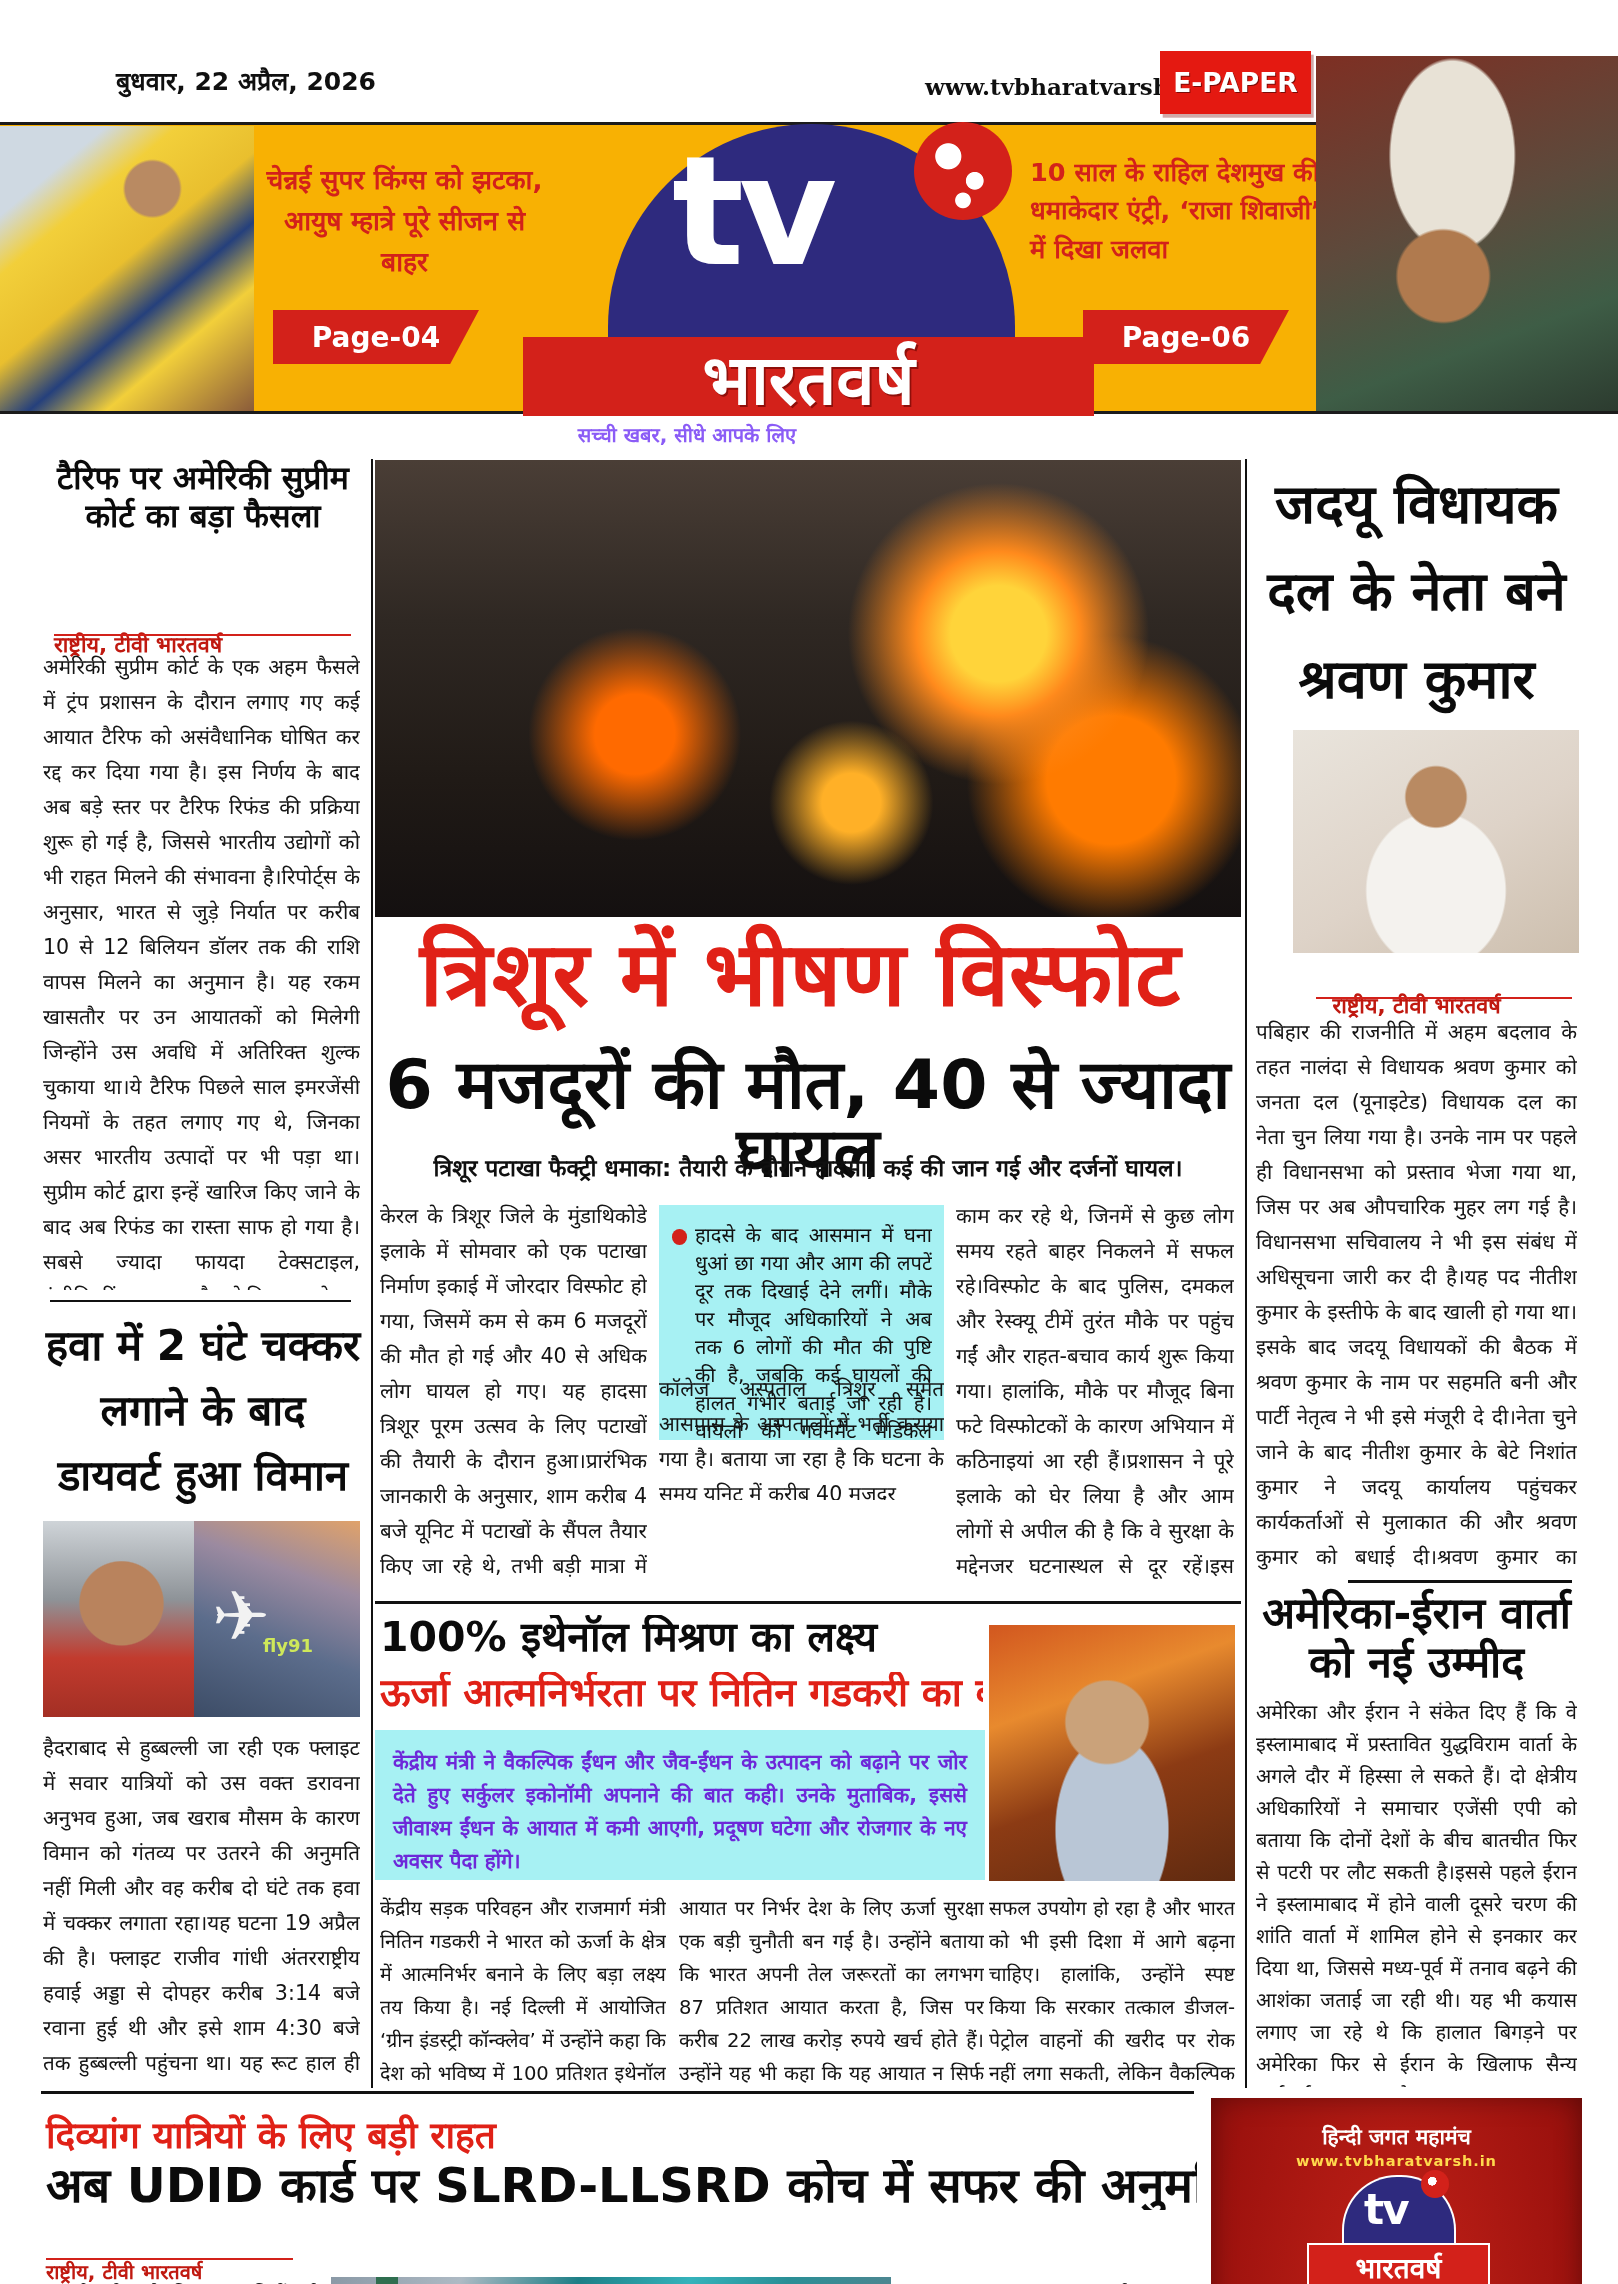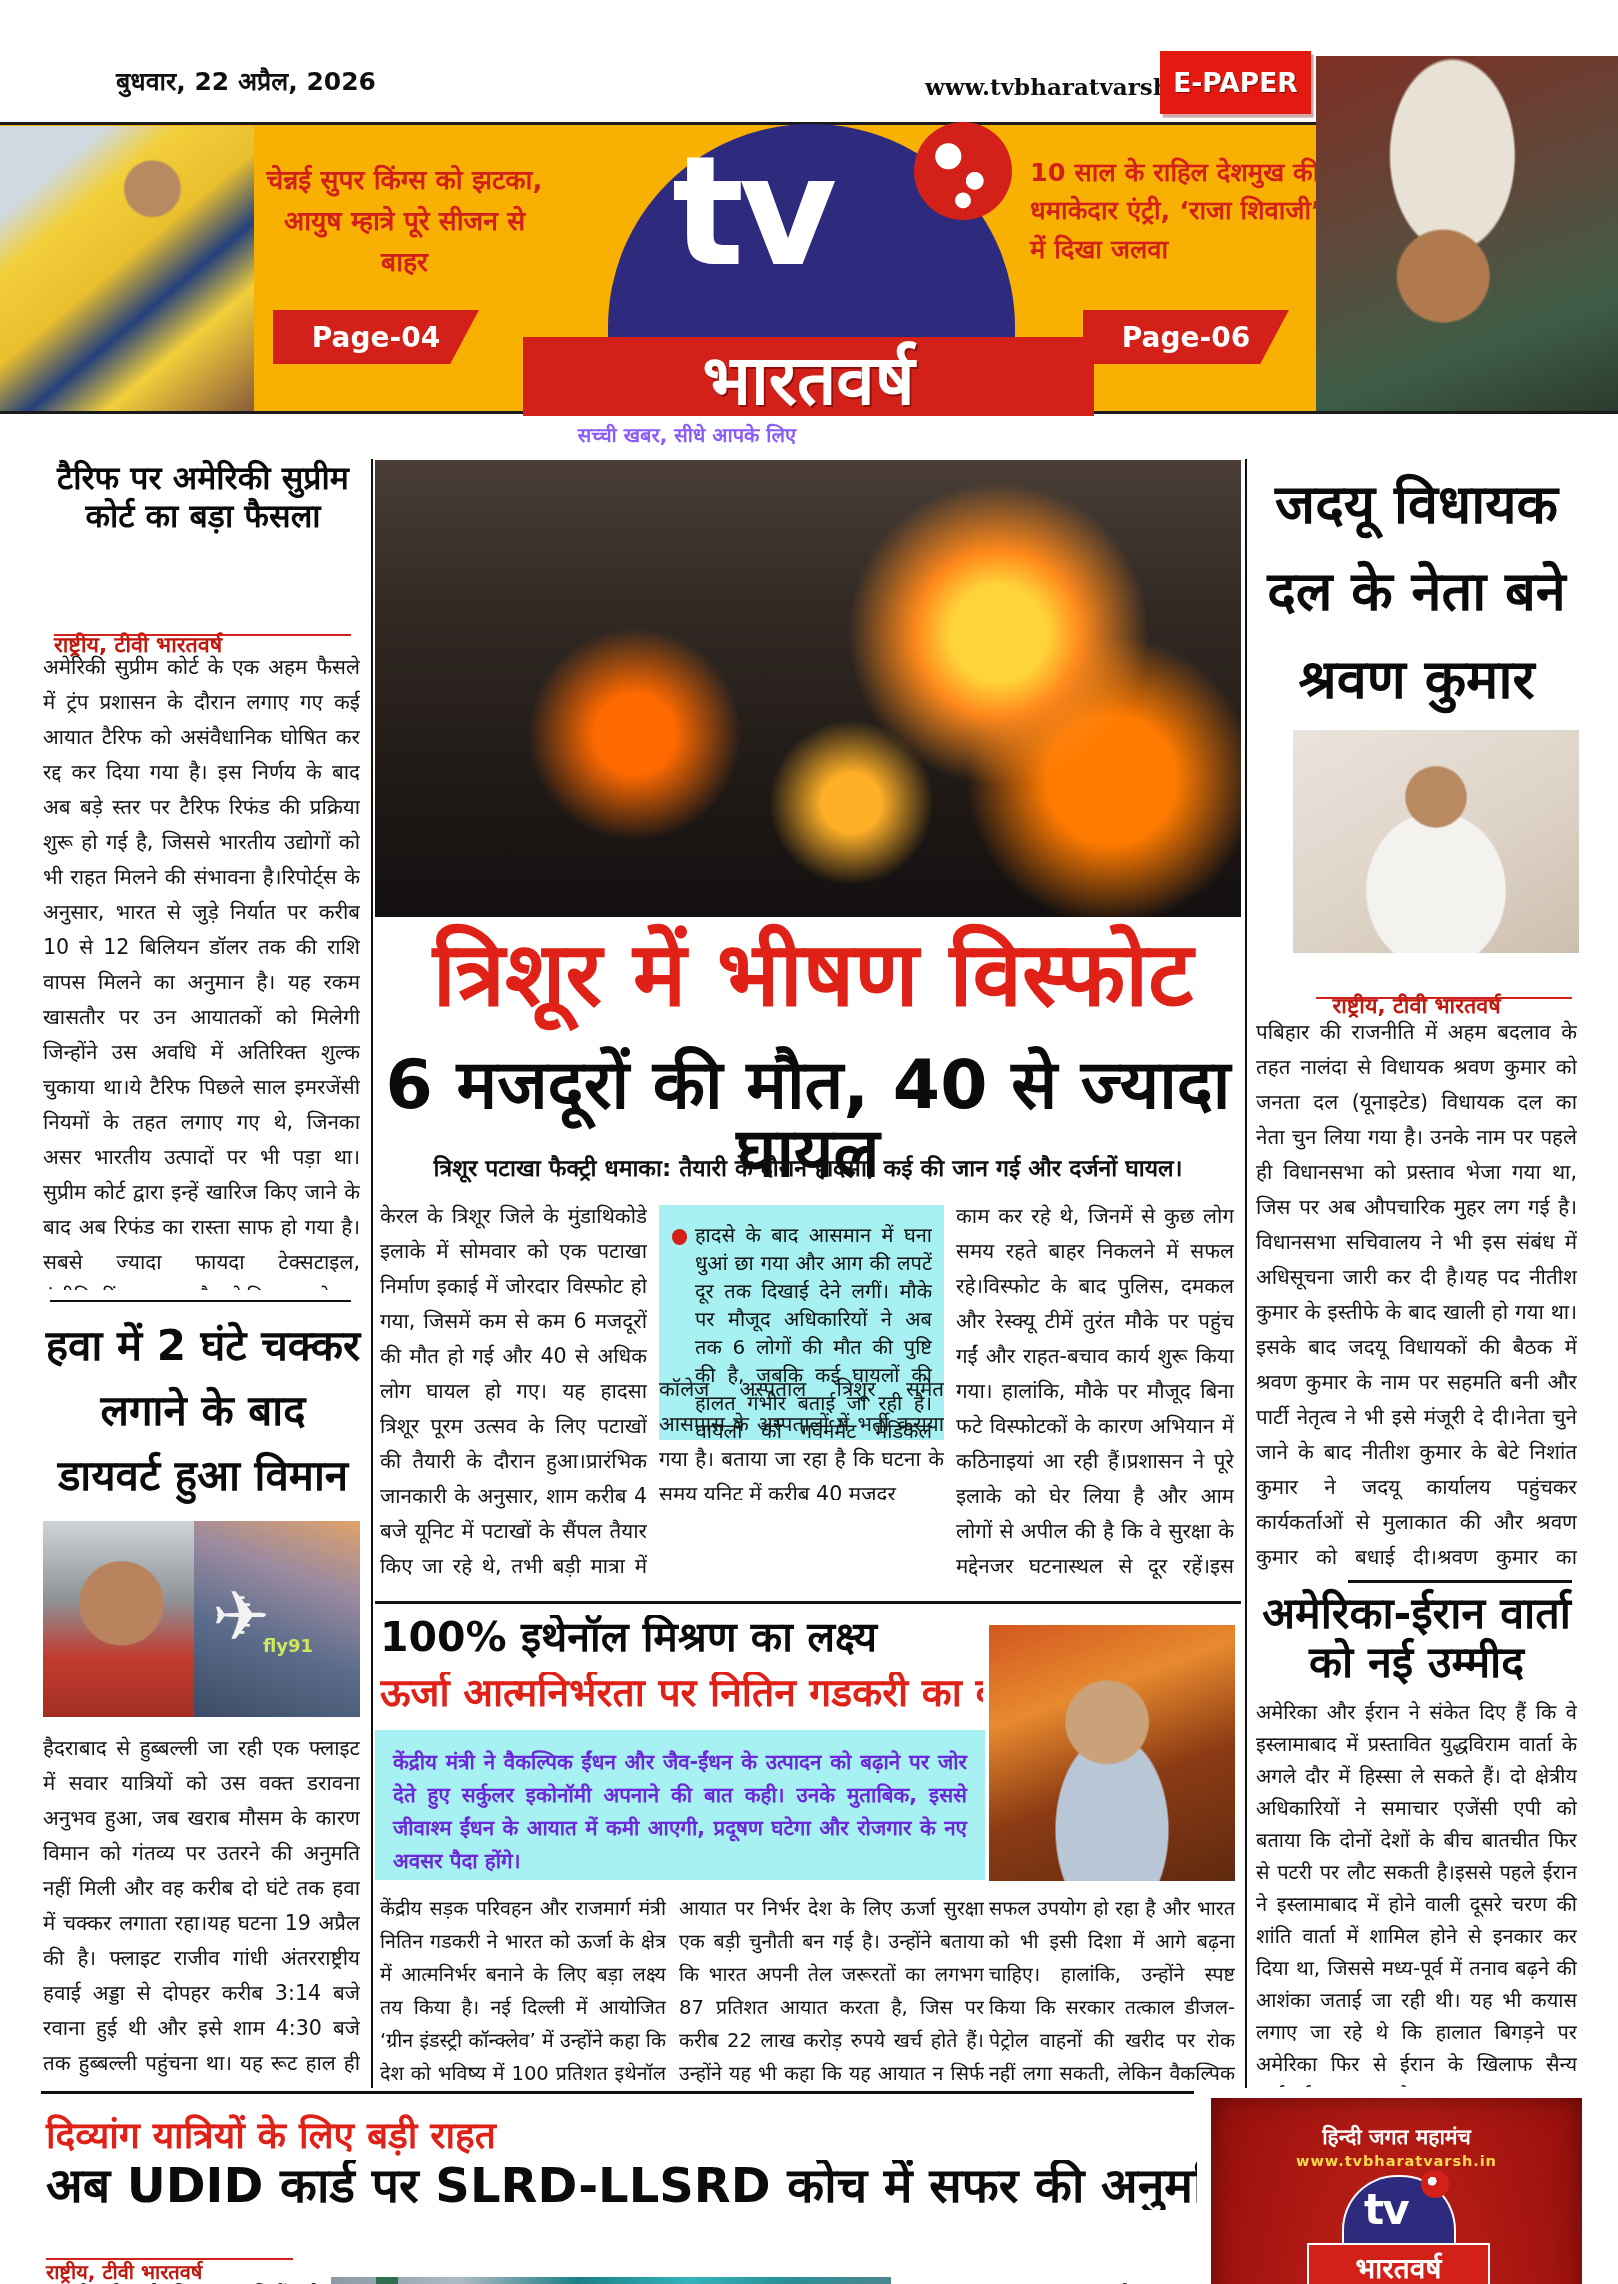--- a/index.html
+++ b/index.html
@@ -88,21 +88,21 @@
 <div class="abs just body-txt" style="left:43px;top:1731px;width:317px;height:352px;">हैदराबाद से हुब्बल्ली जा रही एक फ्लाइट में सवार यात्रियों को उस वक्त डरावना अनुभव हुआ, जब खराब मौसम के कारण विमान को गंतव्य पर उतरने की अनुमति नहीं मिली और वह करीब दो घंटे तक हवा में चक्कर लगाता रहा।यह घटना 19 अप्रैल की है। फ्लाइट राजीव गांधी अंतरराष्ट्रीय हवाई अड्डा से दोपहर करीब 3:14 बजे रवाना हुई थी और इसे शाम 4:30 बजे तक हुब्बल्ली पहुंचना था। यह रूट हाल ही में 17 अप्रैल को शुरू हुआ था, इसलिए कई यात्री पहली बार इस मार्ग से सफर कर रहे थे।जब विमान हुब्बल्ली के करीब पहुंचा, तो खराब मौसम के चलते उसे लैंडिंग की अनुमति नहीं मिली। इसके बाद विमान करीब 4:15 बजे से 6:15 बजे तक हवा में ही चक्कर लगाता रहा। इस दौरान झटकों और अस्थिरता के कारण यात्रियों में घबराहट फैल गई।</div>
 
 <div class="abs photo" style="left:375px;top:460px;width:866px;height:457px;
             background:
               radial-gradient(circle at 72% 38%, #ffd43a 0 7%, #ff8a1c 12%, transparent 22%),
               radial-gradient(circle at 30% 60%, #ff6a00 0 6%, transparent 16%),
               radial-gradient(circle at 55% 75%, #ffb027 0 5%, transparent 14%),
               radial-gradient(circle at 85% 70%, #ff7b00 0 8%, transparent 18%),
               linear-gradient(180deg,#4a3e36 0%,#2f2823 35%,#201a16 70%,#141010 100%);"></div>
 
-<div class="abs ctr" style="left:380px;top:930px;width:866px;font-size:89px;font-weight:900;color:#e02117;line-height:1;">त्रिशूर में भीषण विस्फोट</div>
+<div class="abs ctr" style="left:367px;top:930px;width:866px;font-size:89px;font-weight:900;color:#e02117;line-height:1;">त्रिशूर में भीषण विस्फोट</div>
 <div class="abs ctr hl" style="left:375px;top:1051px;width:866px;font-size:68px;line-height:1;">6 मजदूरों की मौत, 40 से ज्यादा घायल</div>
 <div class="abs ctr" style="left:375px;top:1151px;width:866px;font-size:23px;font-weight:800;color:#101010;">त्रिशूर पटाखा फैक्ट्री धमाका: तैयारी के दौरान हादसा, कई की जान गई और दर्जनों घायल।</div>
 
 <div class="abs just body-txt" style="left:380px;top:1199px;width:267px;height:383px;">केरल के त्रिशूर जिले के मुंडाथिकोडे इलाके में सोमवार को एक पटाखा निर्माण इकाई में जोरदार विस्फोट हो गया, जिसमें कम से कम 6 मजदूरों की मौत हो गई और 40 से अधिक लोग घायल हो गए। यह हादसा त्रिशूर पूरम उत्सव के लिए पटाखों की तैयारी के दौरान हुआ।प्रारंभिक जानकारी के अनुसार, शाम करीब 4 बजे यूनिट में पटाखों के सैंपल तैयार किए जा रहे थे, तभी बड़ी मात्रा में रखे विस्फोटक में आग लग गई और तेज धमाका हो गया। विस्फोट इतना शक्तिशाली था कि इसकी आवाज कई किलोमीटर दूर तक सुनाई दी, जिससे आसपास के इलाकों में दहशत फैल गई। घायलों को गवर्नमेंट मेडिकल</div>
 
 <div class="abs" style="left:659px;top:1205px;width:285px;height:235px;background:#a7f1f3;box-sizing:border-box;padding:15.5px 12px 9px 36px;overflow:hidden;">
   <span style="position:absolute;left:12.8px;top:24px;width:15.5px;height:15.5px;border-radius:50%;background:#d3211a;"></span>
   <div class="just" style="font-size:20px;line-height:28px;font-weight:500;color:#101010;">हादसे के बाद आसमान में घना धुआं छा गया और आग की लपटें दूर तक दिखाई देने लगीं। मौके पर मौजूद अधिकारियों ने अब तक 6 लोगों की मौत की पुष्टि की है, जबकि कई घायलों की हालत गंभीर बताई जा रही है।घायलों को गवर्नमेंट मेडिकल कॉलेज अस्पताल त्रिशूर समेत आसपास के अस्पतालों में भर्ती कराया गया है।</div>
 </div>
 <div class="abs just body-txt" style="left:659px;top:1372px;width:285px;height:128px;">कॉलेज अस्पताल त्रिशूर समेत आसपास के अस्पतालों में भर्ती कराया गया है। बताया जा रहा है कि घटना के समय यूनिट में करीब 40 मजदूर</div>

